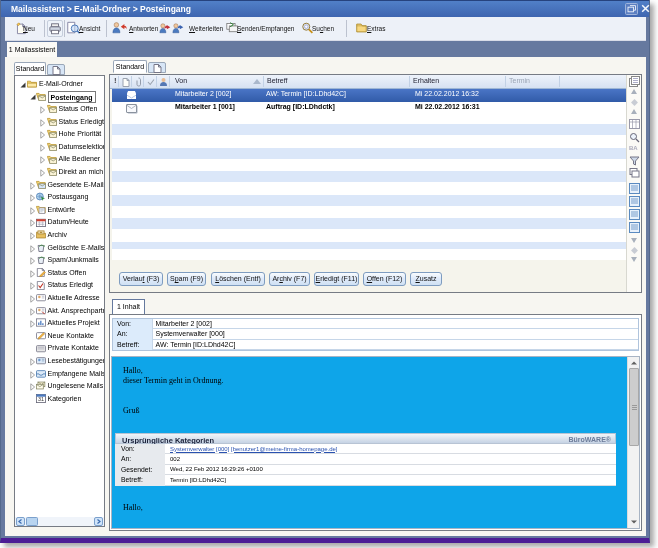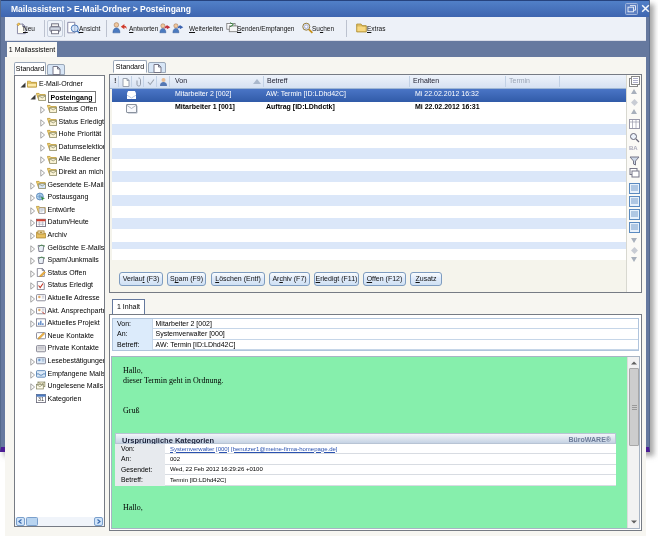--- a/index.html
+++ b/index.html
@@ -1,17 +1,17 @@
 <!DOCTYPE html>
 <html><head><meta charset="utf-8"><style>
 * { margin:0; padding:0; box-sizing:border-box; }
 html,body { width:658px; height:548px; background:#fff; overflow:hidden; }
 body { font-family:"Liberation Sans", sans-serif; font-size:7px; color:#000; }
 .abs { position:absolute; }
-#win { position:absolute; left:0; top:0; width:650px; height:452px; background:#66799f;
+#win { position:absolute; left:0; top:0; width:650px; height:543px; background:#66799f;
   border-left:1px solid #54688c; border-right:1px solid #54688c; border-bottom:5px solid #4c1d95;
   box-shadow: 4px 4px 5px rgba(110,110,110,0.6); }
 #title { position:absolute; left:0; top:0; width:648px; height:17px;
   background:linear-gradient(#5180c8,#3e65b0); border-top:1px solid #26437e;
   color:#fff; font-weight:bold; font-size:8.5px; line-height:16px; padding-left:10px; }
 #toolbar { position:absolute; left:4px; top:17px; width:641px; height:24px; background:#edf1f8; border-bottom:1px solid #d8dce7; }
 .titem { position:absolute; top:0; height:23px; line-height:23px; white-space:nowrap; font-size:6.5px; color:#111; }
 .tsep { position:absolute; top:3px; width:1px; height:17px; background:#bcc2cf; }
 .u { text-decoration:underline; }
 .tico { position:absolute; top:4px; }
@@ -471,21 +471,21 @@
           </div>
           <span class="abs nw" style="left:42.5px;top:1.2px">Systemverwalter [000]</span>
         </div>
         <div class="abs" style="left:0;top:20.7px;width:525px;height:10.4px;border-bottom:1px solid #c6d6e8;background:#fff;">
           <div class="abs" style="left:0;top:0;width:40px;height:10.4px;background:#dcebfb;border-right:1px solid #c6d6e8;">
             <span class="abs nw" style="left:4px;top:1.2px">Betreff:</span>
           </div>
           <span class="abs nw" style="left:42.5px;top:1.2px">AW: Termin [ID:LDhd42C]</span>
         </div>
       </div>
-      <div class="abs" style="left:1px;top:41px;width:529px;height:173px;border:1px solid #a8b4c4;background:#86efac;font-family:'Liberation Serif', serif;font-size:8px;">
+      <div class="abs" style="left:1px;top:41px;width:529px;height:173px;border:1px solid #a8b4c4;background:#0ea5e9;font-family:'Liberation Serif', serif;font-size:8px;">
         <div class="abs nw" style="left:11px;top:9px;">Hallo,</div>
         <div class="abs nw" style="left:11px;top:19px;">dieser Termin geht in Ordnung.</div>
         <div class="abs nw" style="left:11px;top:49px;">Gruß</div>
         <div class="abs" style="left:3px;top:76px;width:501px;font-family:'Liberation Sans', sans-serif;">
 <div class="abs" style="left:0;top:0;width:501px;height:11px;background:linear-gradient(#f2f5f9,#c6d3e4);border:1px solid #b8c4d4;">
 <span class="abs nw" style="left:6px;top:1.5px;font-weight:bold;color:#1a2038;font-size:7.5px;">Ursprüngliche Kategorien</span>
 <span class="abs nw" style="right:4px;top:1.5px;font-weight:bold;color:#6b7b99;font-size:7px;">BüroWARE®</span>
 </div>
           <div class="abs" style="left:0;top:11.0px;width:501px;height:10.4px;border-bottom:1px solid #d8dce2;background:#fff;font-size:6px;">
             <div class="abs" style="left:0;top:0;width:50px;height:10.4px;background:#e7eaee;">

